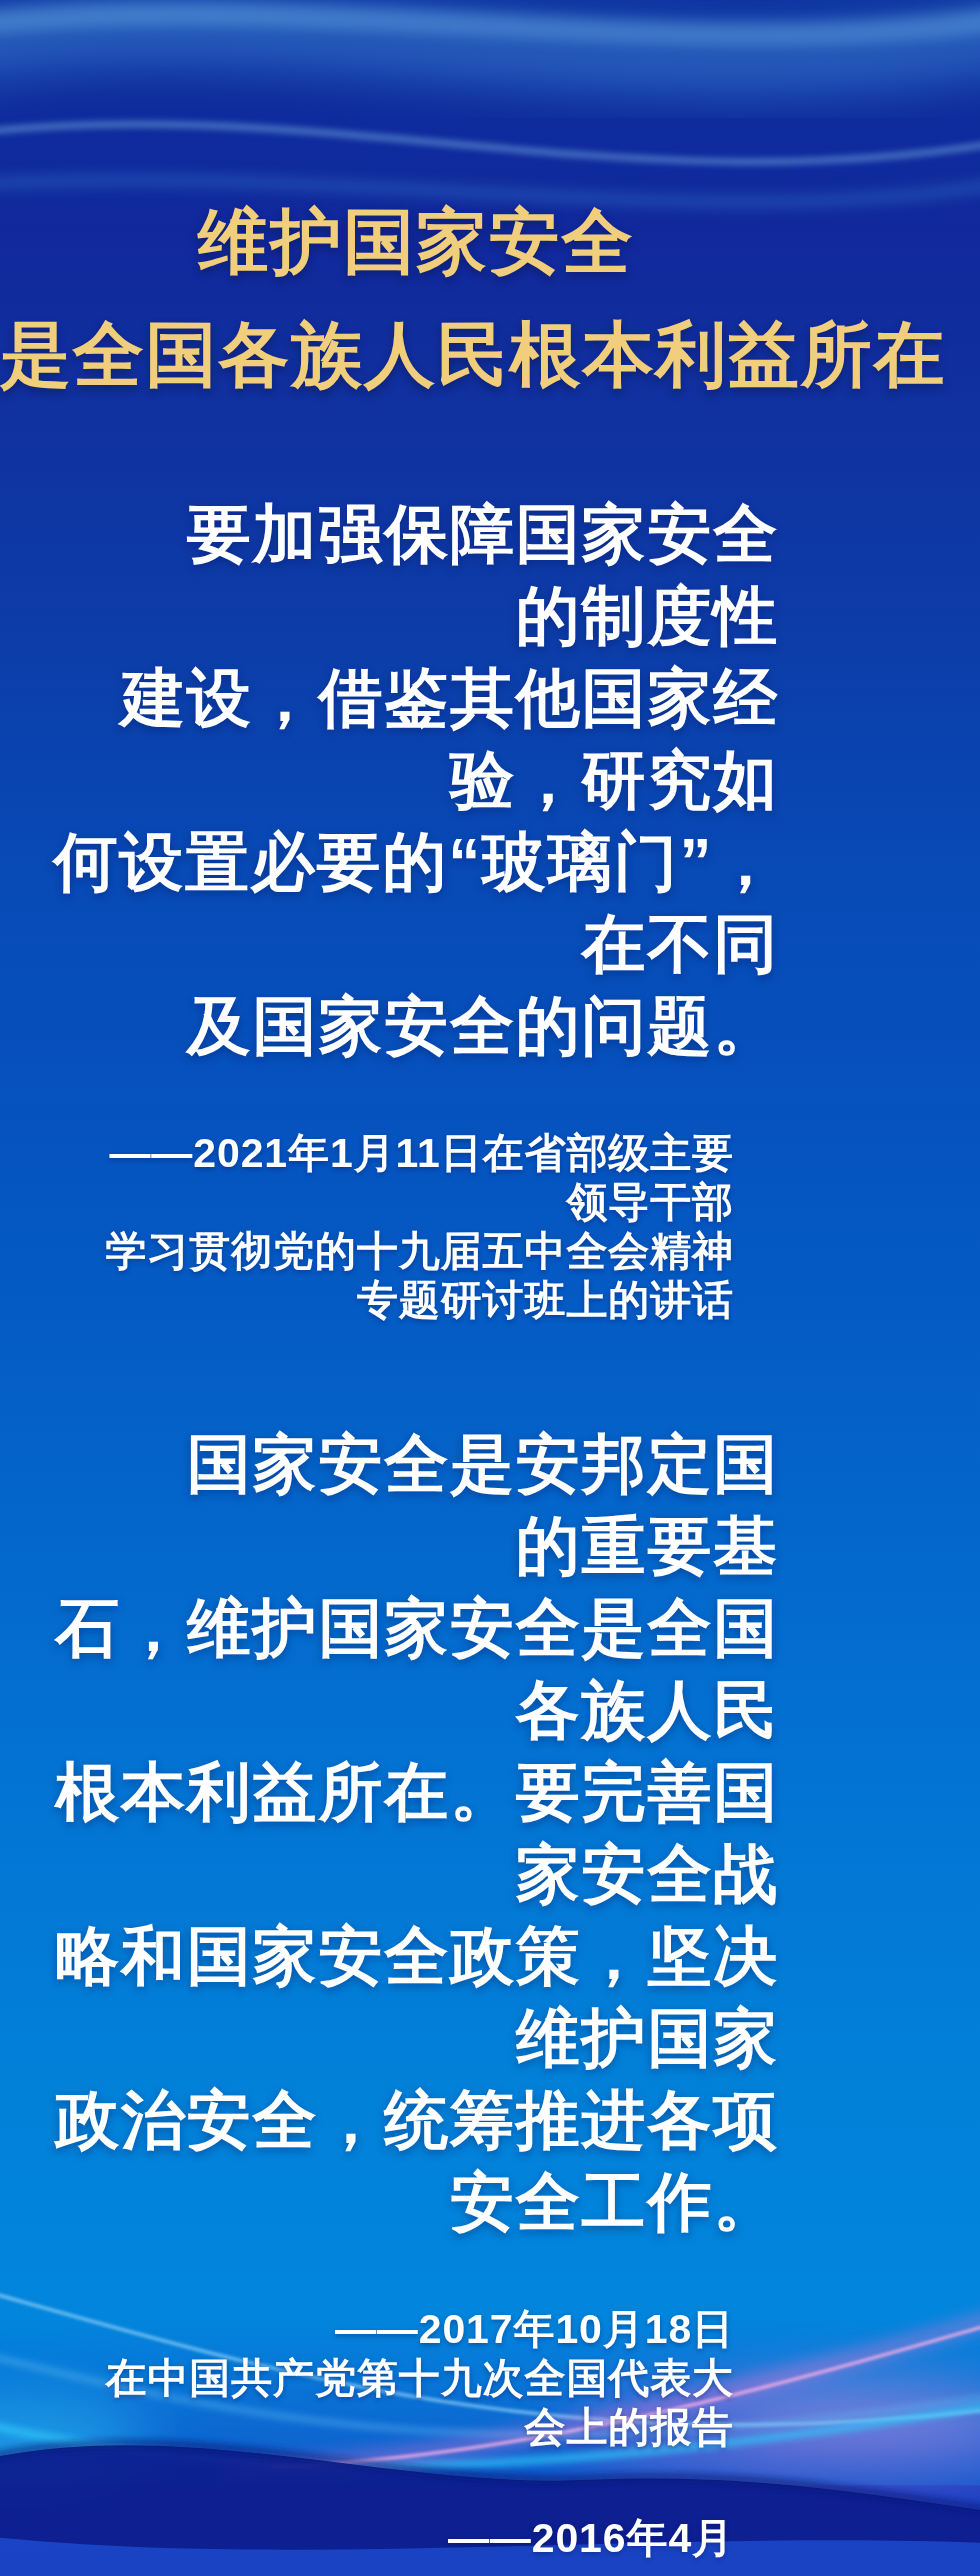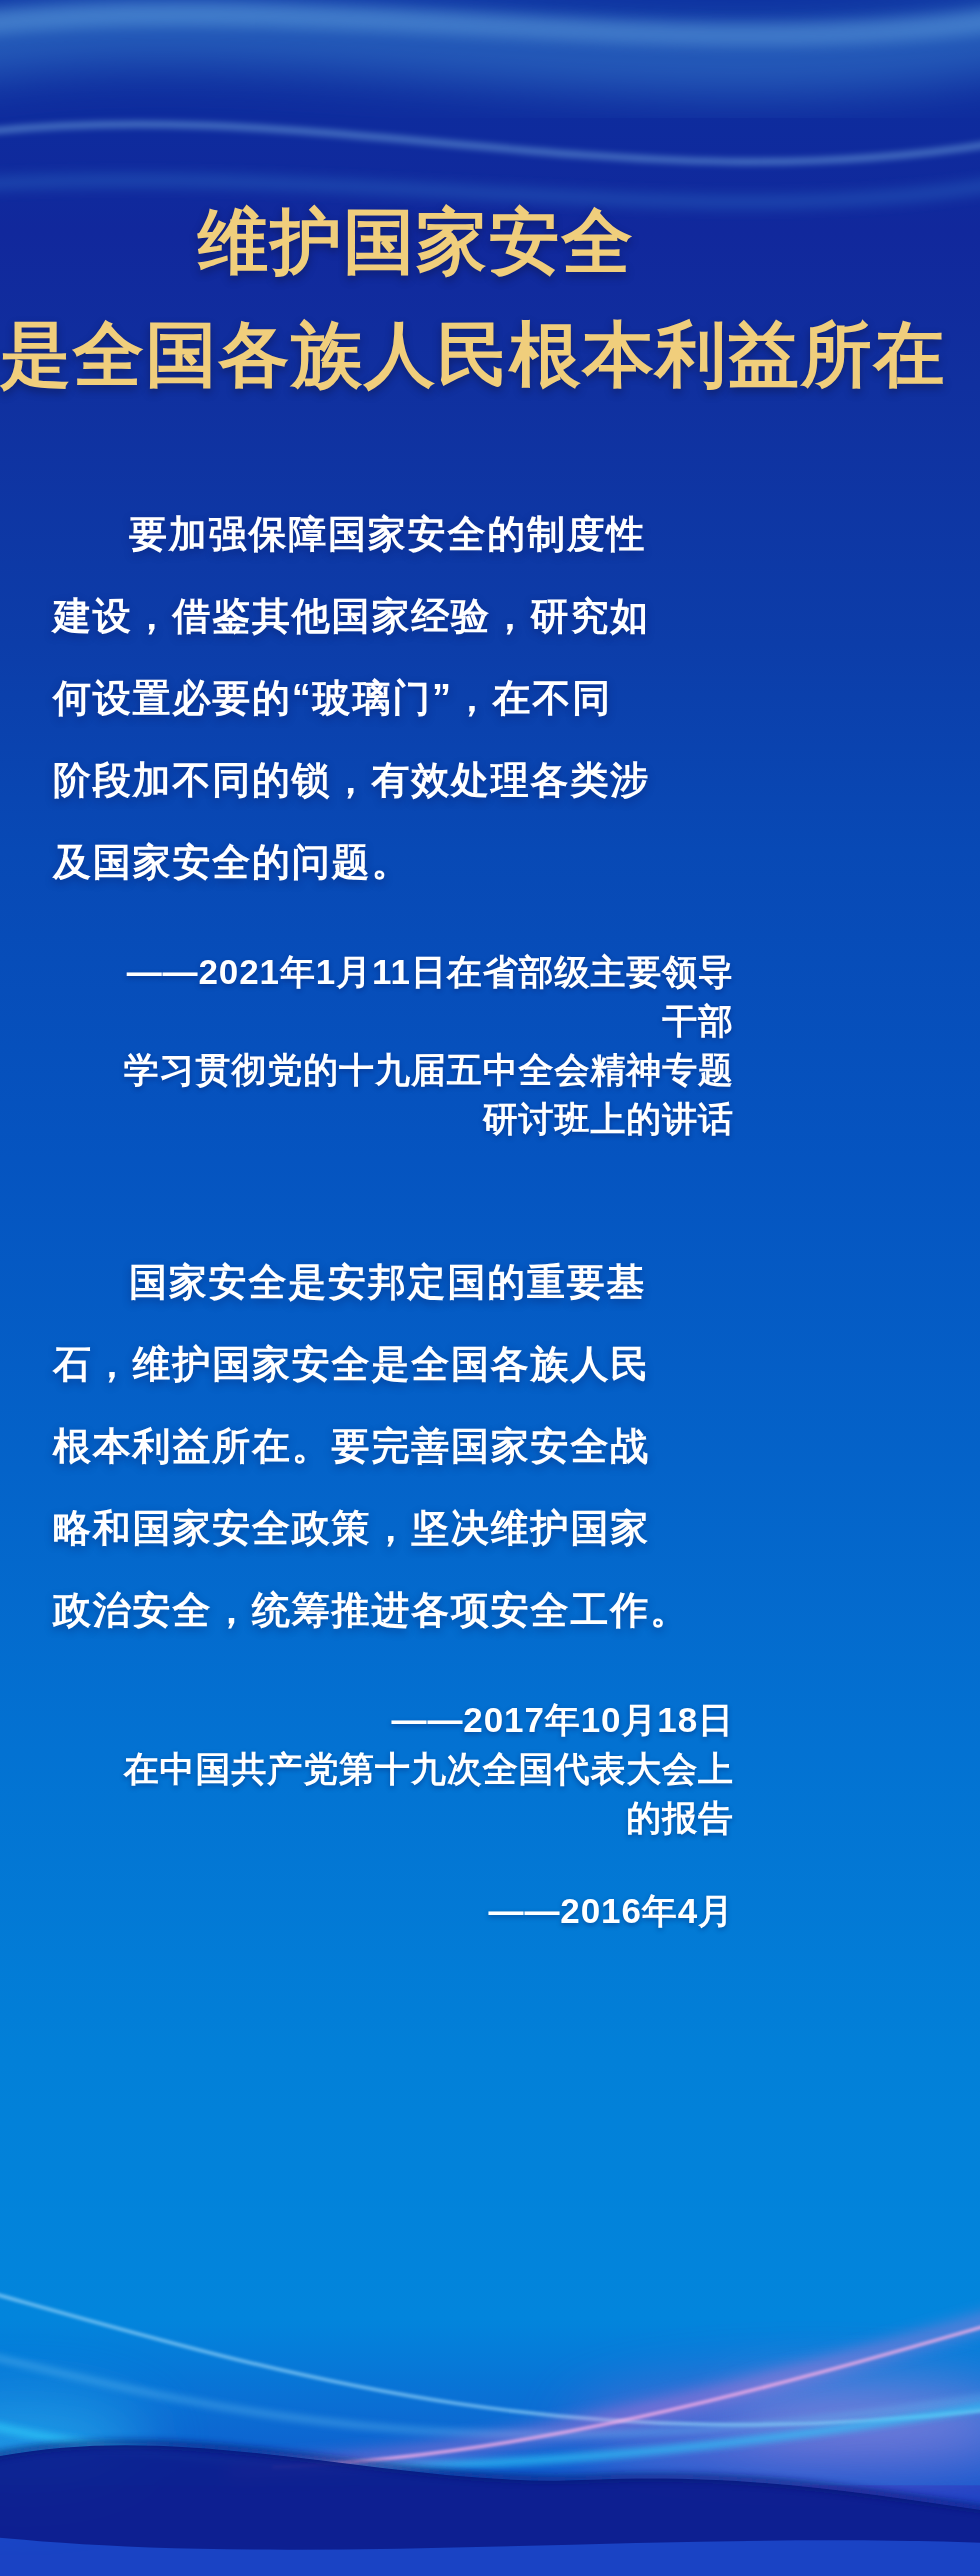--- a/index.html
+++ b/index.html
@@ -19,27 +19,28 @@
   .title{
     text-align:center;color:#F0CE7C;font-weight:bold;
     font-size:71px;line-height:87px;letter-spacing:1.8px;
     text-shadow:0 3.6px 9px rgba(10,15,60,.45);
     white-space:nowrap;
   }
   .title-l1{margin-top:198px;}
   .title-l2{margin-top:26px;}
   .quote{
     margin-top:95px;padding:0 53px;color:#FFFFFF;font-weight:bold;
-    font-size:38px;line-height:82px;letter-spacing:1.8px;
+    font-size:64px;line-height:82px;letter-spacing:1.8px;
     text-shadow:0 2.7px 8.2px rgba(3,20,90,.4);
+    text-align:right;
   }
   .quote .ql:first-child{text-indent:2em;}
   .attr{
-    margin-top:44px;padding:0 98px;text-align:right;color:#FFFFFF;
-    font-weight:bold;font-size:35px;line-height:49px;letter-spacing:0.9px;
+    margin-top:62px;padding:0 98px;text-align:right;color:#FFFFFF;
+    font-weight:bold;font-size:41px;line-height:49px;letter-spacing:0.9px;
     text-shadow:0 1.8px 5.4px rgba(3,20,90,.4);
   }
   .q2{margin-top:98px;}
   .q3{margin-top:120px;}
 </style>
 </head>
 <body>
 
 <svg class="fx fx-top" viewBox="0 0 1080 250" preserveAspectRatio="none">
   <defs>
@@ -95,21 +96,20 @@
 
 <div class="content">
 
   <div class="title title-l1">维护国家安全</div>
   <div class="title title-l2">是全国各族人民根本利益所在</div>
 
   <div class="quote q1">
     <div class="ql">要加强保障国家安全的制度性</div>
     <div class="ql">建设，借鉴其他国家经验，研究如</div>
     <div class="ql">何设置必要的“玻璃门”，在不同</div>
-    <div class="ql">阶段加不同的锁，有效处理各类涉</div>
     <div class="ql">及国家安全的问题。</div>
   </div>
   <div class="attr">
     <div>——2021年1月11日在省部级主要领导干部</div>
     <div>学习贯彻党的十九届五中全会精神专题研讨班上的讲话</div>
   </div>
 
   <div class="quote q2">
     <div class="ql">国家安全是安邦定国的重要基</div>
     <div class="ql">石，维护国家安全是全国各族人民</div>

